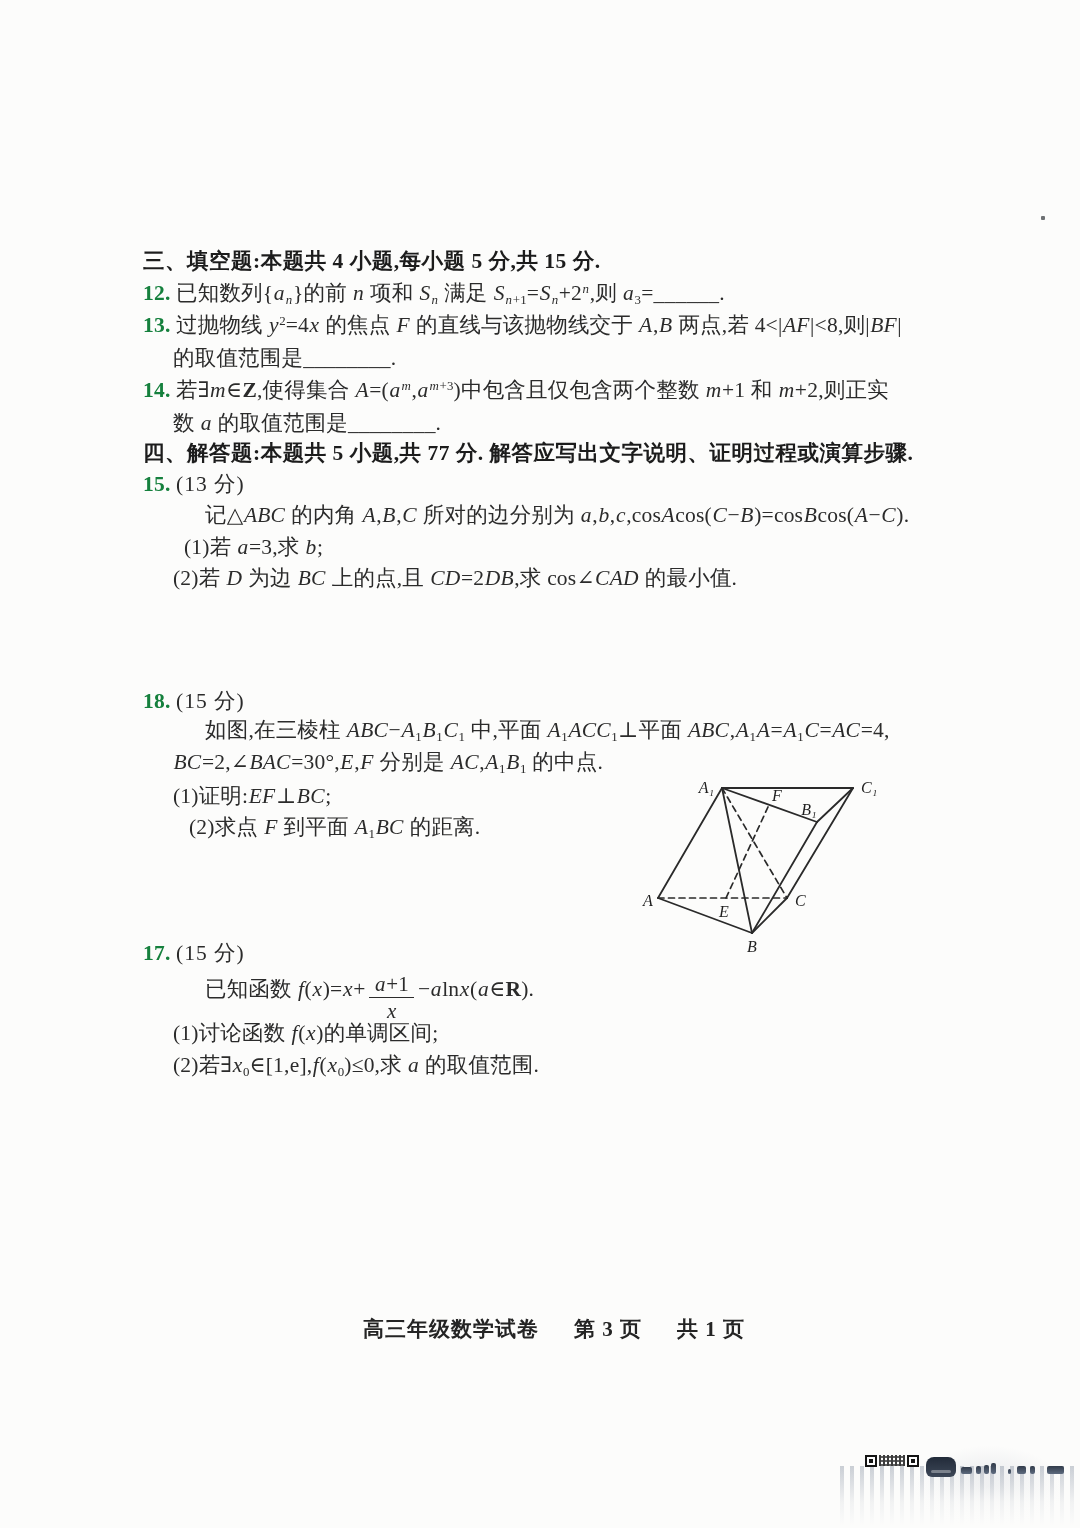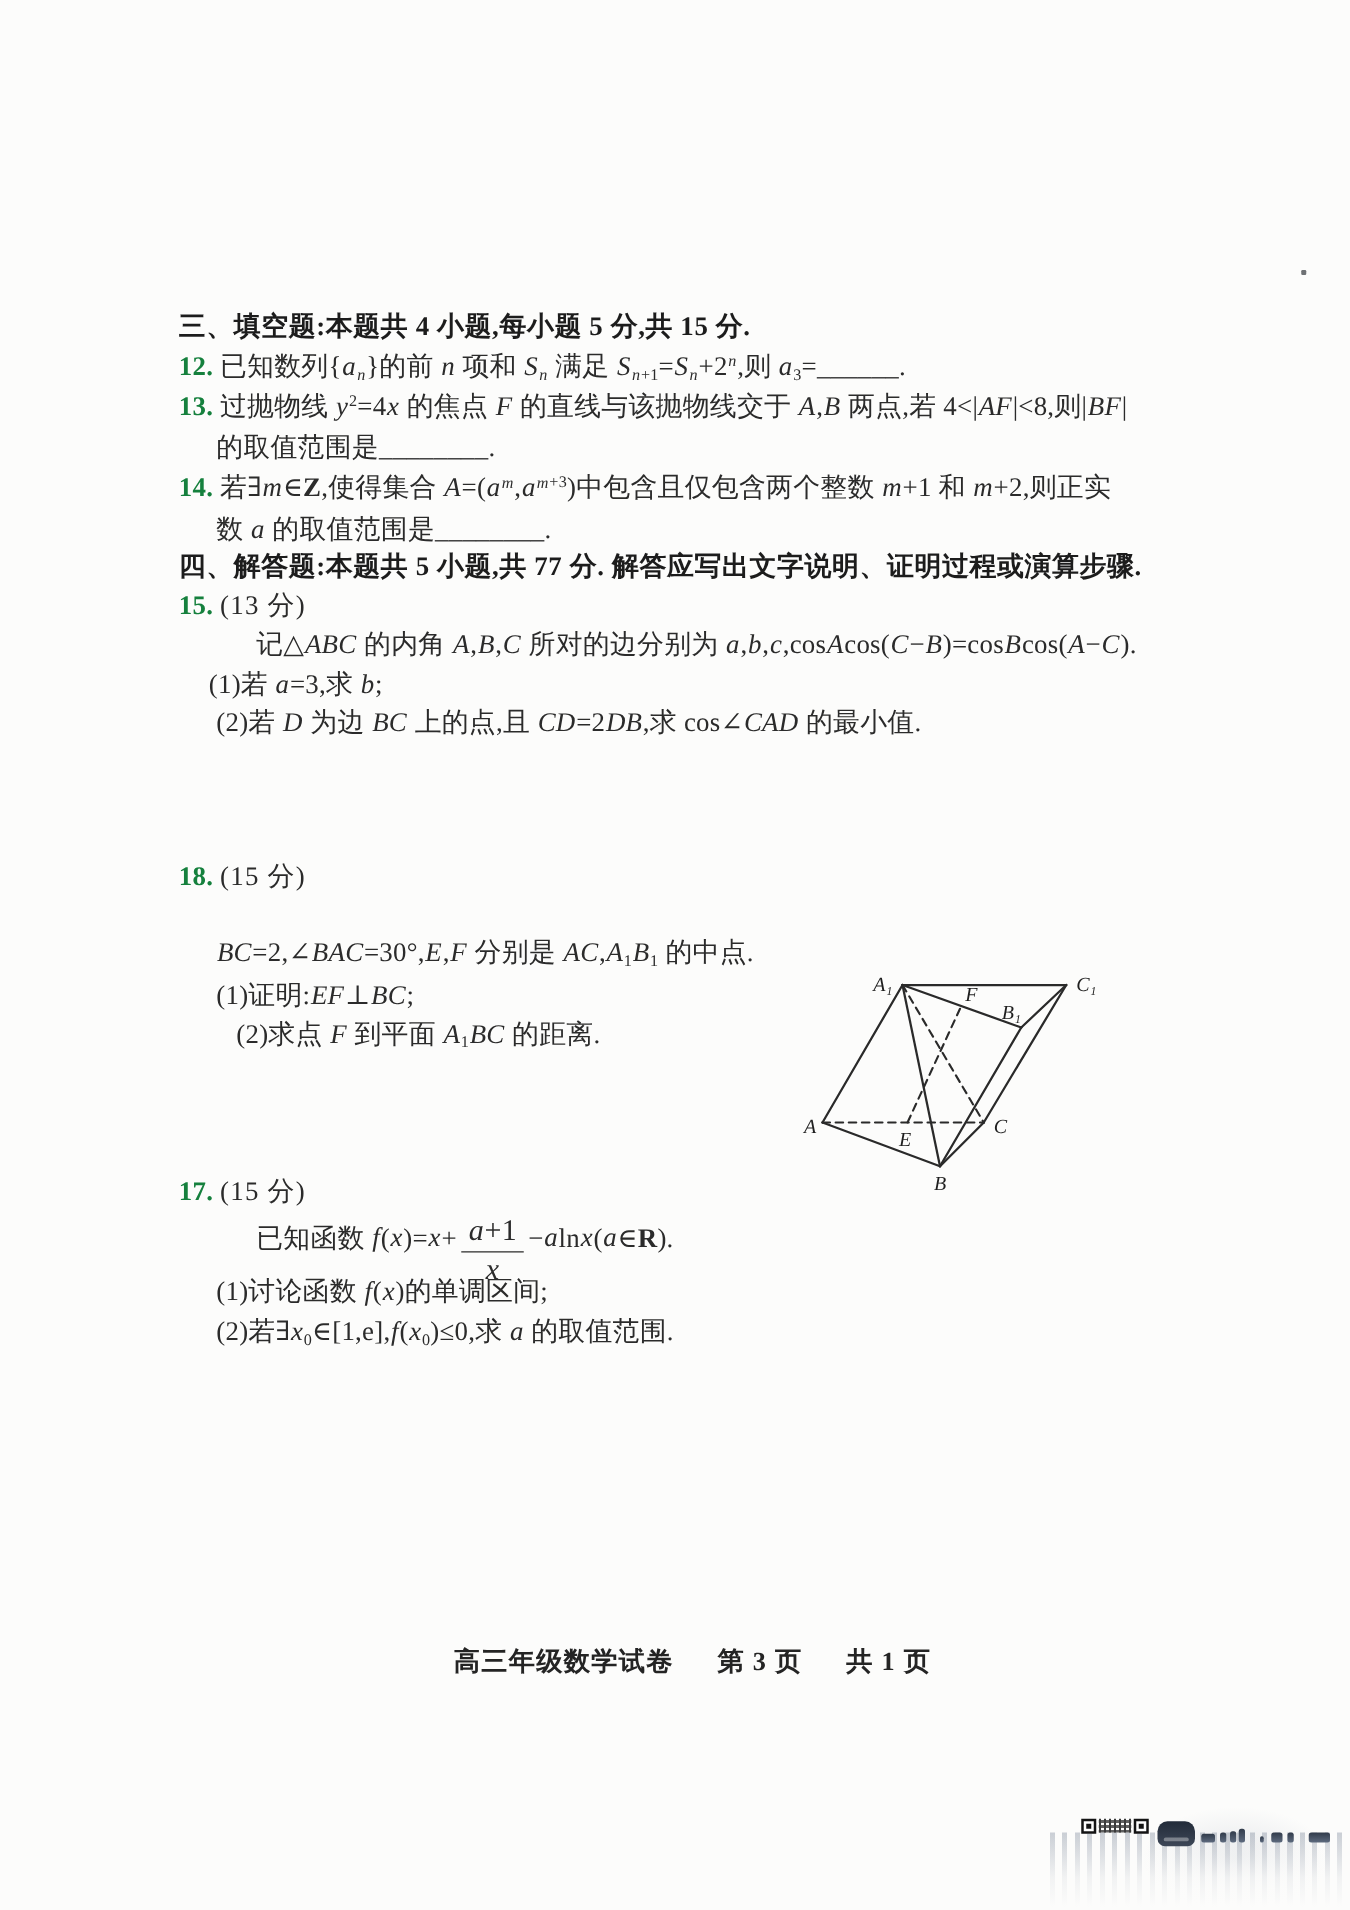--- a/index.html
+++ b/index.html
@@ -14,21 +14,21 @@
     position:absolute; white-space:nowrap;
     font-size:21.5px; line-height:27px; letter-spacing:0.2px;
   }
   .hdr{font-weight:700; color:#1c1c1c; letter-spacing:0.5px;}
   .qnum{font-weight:700; display:inline-block; min-width:33px; color:#15803d;}
   .pts{letter-spacing:1px;}
   i{font-style:italic; padding:0 0.5px;}
   b{font-weight:700;}
   sub{font-size:0.6em; vertical-align:-0.3em; line-height:0;}
   sup{font-size:0.6em; vertical-align:0.55em; line-height:0;}
-  .frac{display:inline-block; text-align:center; vertical-align:-1.05em; line-height:1.15; margin:0 4px; font-size:24px;}
+  .frac{display:inline-block; text-align:center; vertical-align:-1.05em; line-height:1.15; margin:0 4px; font-size:21px;}
   .fnum{display:block; border-bottom:1.8px solid #2b2b2b; padding:0 5px 1px;}
   .fden{display:block; padding-top:1px;}
   
   .fig{position:absolute; left:628px; top:770px;}
   .fig line{stroke:#2a2a2a; stroke-width:1.8; stroke-linecap:round;}
   .fig line.dash{stroke-dasharray:6 4.5; stroke-width:1.7;}
   .fig text{font-family:"Liberation Serif","DejaVu Serif",serif; font-style:italic; font-size:16px; fill:#1f1f1f;}
   
   .footer{
     position:absolute; left:363px; top:1315px; display:flex; gap:35px;
@@ -71,24 +71,25 @@
     <div class="line" style="top:312px;left:0"><span class="qnum">13.</span><span>过抛物线 <i>y</i><sup>2</sup>=4<i>x</i> 的焦点 <i>F</i> 的直线与该抛物线交于 <i>A</i>,<i>B</i> 两点,若 4&lt;|<i>AF</i>|&lt;8,则|<i>BF</i>|</span></div>
     <div class="line" style="top:345px;left:30px">的取值范围是________.</div>
 
     <div class="line" style="top:377px;left:0"><span class="qnum">14.</span><span>若∃<i>m</i>∈<b>Z</b>,使得集合 <i>A</i>=(<i>a</i><sup><i>m</i></sup>,<i>a</i><sup><i>m</i>+3</sup>)中包含且仅包含两个整数 <i>m</i>+1 和 <i>m</i>+2,则正实</span></div>
     <div class="line" style="top:410px;left:30px">数 <i>a</i> 的取值范围是________.</div>
 
     <div class="line hdr" style="top:440px;left:0">四、解答题:本题共 5 小题,共 77 分.  解答应写出文字说明、证明过程或演算步骤.</div>
 
     <div class="line" style="top:471px;left:0"><span class="qnum">15.</span><span class="pts">(13 分)</span></div>
     <div class="line" style="top:502px;left:62px">记△<i>ABC</i> 的内角 <i>A</i>,<i>B</i>,<i>C</i> 所对的边分别为 <i>a</i>,<i>b</i>,<i>c</i>,cos<i>A</i>cos(<i>C</i>−<i>B</i>)=cos<i>B</i>cos(<i>A</i>−<i>C</i>).</div>
-    <div class="line" style="top:534px;left:24px">(1)若 <i>a</i>=3,求 <i>b</i>;</div>
+    <div class="line" style="top:534px;left:41px">(1)若 <i>a</i>=3,求 <i>b</i>;</div>
     <div class="line" style="top:565px;left:30px">(2)若 <i>D</i> 为边 <i>BC</i> 上的点,且 <i>CD</i>=2<i>DB</i>,求 cos∠<i>CAD</i> 的最小值.</div>
 
     <div class="line" style="top:688px;left:0"><span class="qnum">18.</span><span class="pts">(15 分)</span></div>
+    <div class="line" style="top:717px;left:62px">如图,在三棱柱 <i>ABC</i>−<i>A</i><sub>1</sub><i>B</i><sub>1</sub><i>C</i><sub>1</sub> 中,平面 <i>A</i><sub>1</sub><i>ACC</i><sub>1</sub>⊥平面 <i>ABC</i>,<i>A</i><sub>1</sub><i>A</i>=<i>A</i><sub>1</sub><i>C</i>=<i>AC</i>=4,</div>
     <div class="line" style="top:749px;left:30px"><i>BC</i>=2,∠<i>BAC</i>=30°,<i>E</i>,<i>F</i> 分别是 <i>AC</i>,<i>A</i><sub>1</sub><i>B</i><sub>1</sub> 的中点.</div>
     <div class="line" style="top:783px;left:30px">(1)证明:<i>EF</i>⊥<i>BC</i>;</div>
     <div class="line" style="top:814px;left:46px">(2)求点 <i>F</i> 到平面 <i>A</i><sub>1</sub><i>BC</i> 的距离.</div>
 
     <div class="line" style="top:940px;left:0"><span class="qnum">17.</span><span class="pts">(15 分)</span></div>
     <div class="line" style="top:972px;left:62px"><span>已知函数 <i>f</i>(<i>x</i>)=<i>x</i>+</span><span class="frac"><span class="fnum"><i>a</i>+1</span><span class="fden"><i>x</i></span></span><span>−<i>a</i>ln<i>x</i>(<i>a</i>∈<b>R</b>).</span></div>
     <div class="line" style="top:1020px;left:30px">(1)讨论函数 <i>f</i>(<i>x</i>)的单调区间;</div>
     <div class="line" style="top:1052px;left:30px">(2)若∃<i>x</i><sub>0</sub>∈[1,e],<i>f</i>(<i>x</i><sub>0</sub>)≤0,求 <i>a</i> 的取值范围.</div>
   </div>
 

